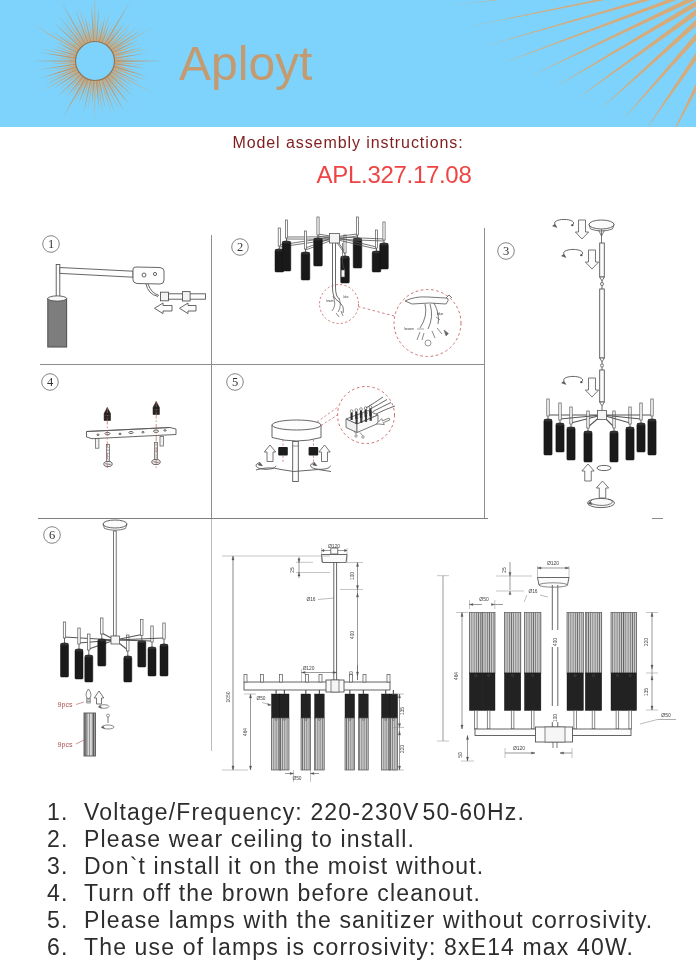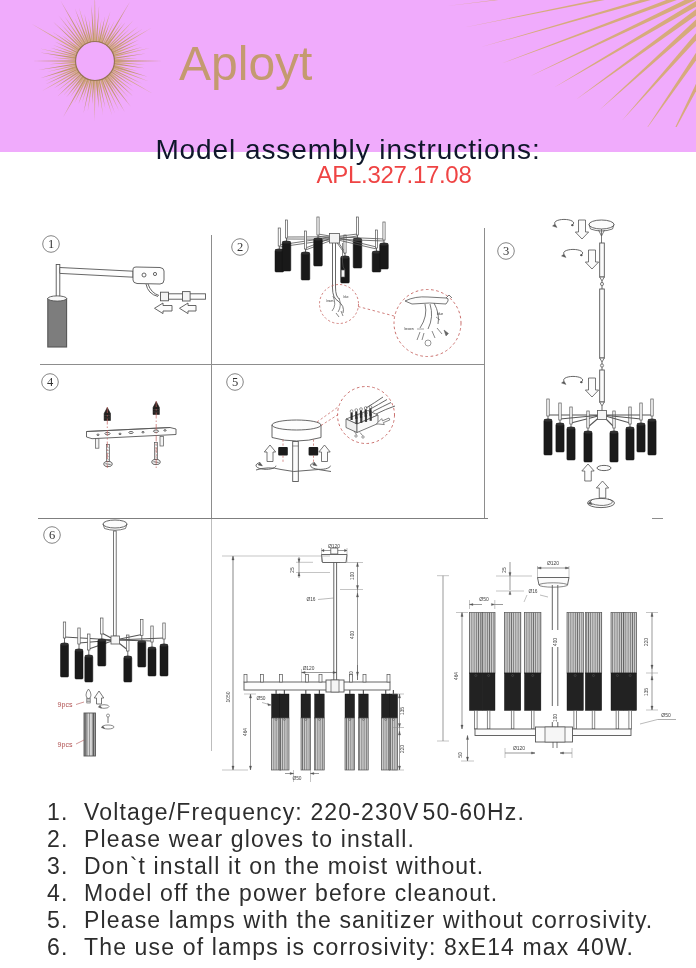--- a/index.html
+++ b/index.html
@@ -1,20 +1,20 @@
 <!DOCTYPE html>
 <html><head>
 <meta charset="utf-8">
 <style>
   html,body { margin:0; padding:0; }
   body { width:696px; height:968px; background:#ffffff; position:relative;
          font-family:"Liberation Sans", sans-serif; overflow:hidden; }
-  .hdr { position:absolute; left:0; top:0; width:696px; height:152px; background:#f0abfc; overflow:hidden; }
+  .hdr { position:absolute; left:0; top:0; width:696px; height:127px; background:#7dd3fc; overflow:hidden; }
   .title1 { position:absolute; left:0; top:134px; width:696px; text-align:center;
-            font-size:28px; color:#0f172a; letter-spacing:0.92px; }
+            font-size:16px; color:#7f1d1d; letter-spacing:0.92px; }
   .title2 { position:absolute; left:0; top:161px; width:696px; text-align:center;
             font-size:24px; color:#ef4444; letter-spacing:-0.3px;margin-left:46px; }
   .list { position:absolute; left:0; top:0; color:#2d2d2d; font-size:23px; letter-spacing:1.15px; }
   .li { position:absolute; white-space:nowrap; }
   .num { position:absolute; left:47px; }
   .txt { position:absolute; left:84px; }
 </style>
 </head>
 <body>
 <div class="hdr">
@@ -661,29 +661,29 @@
 <line x1="572" y1="538" x2="572" y2="548" stroke="#888" stroke-width="0.5" stroke-linecap="butt"></line>
 </svg>
 
 <div class="list">
   <div class="li" style="top:799px">
       <span class="num">1.</span>
       <span class="txt">Voltage/Frequency: 220-230V 50-60Hz.</span>
     </div>
   <div class="li" style="top:826px">
       <span class="num">2.</span>
-      <span class="txt">Please wear gloves to install.</span>
+      <span class="txt">Please wear ceiling to install.</span>
     </div>
   <div class="li" style="top:853px">
       <span class="num">3.</span>
       <span class="txt">Don`t install it on the moist without.</span>
     </div>
   <div class="li" style="top:880px">
       <span class="num">4.</span>
-      <span class="txt">Model off the power before cleanout.</span>
+      <span class="txt">Turn off the brown before cleanout.</span>
     </div>
   <div class="li" style="top:907px">
       <span class="num">5.</span>
       <span class="txt">Please lamps with the sanitizer without corrosivity.</span>
     </div>
   <div class="li" style="top:934px">
       <span class="num">6.</span>
       <span class="txt">The use of lamps is corrosivity: 8xE14 max 40W.</span>
     </div>
 </div>

